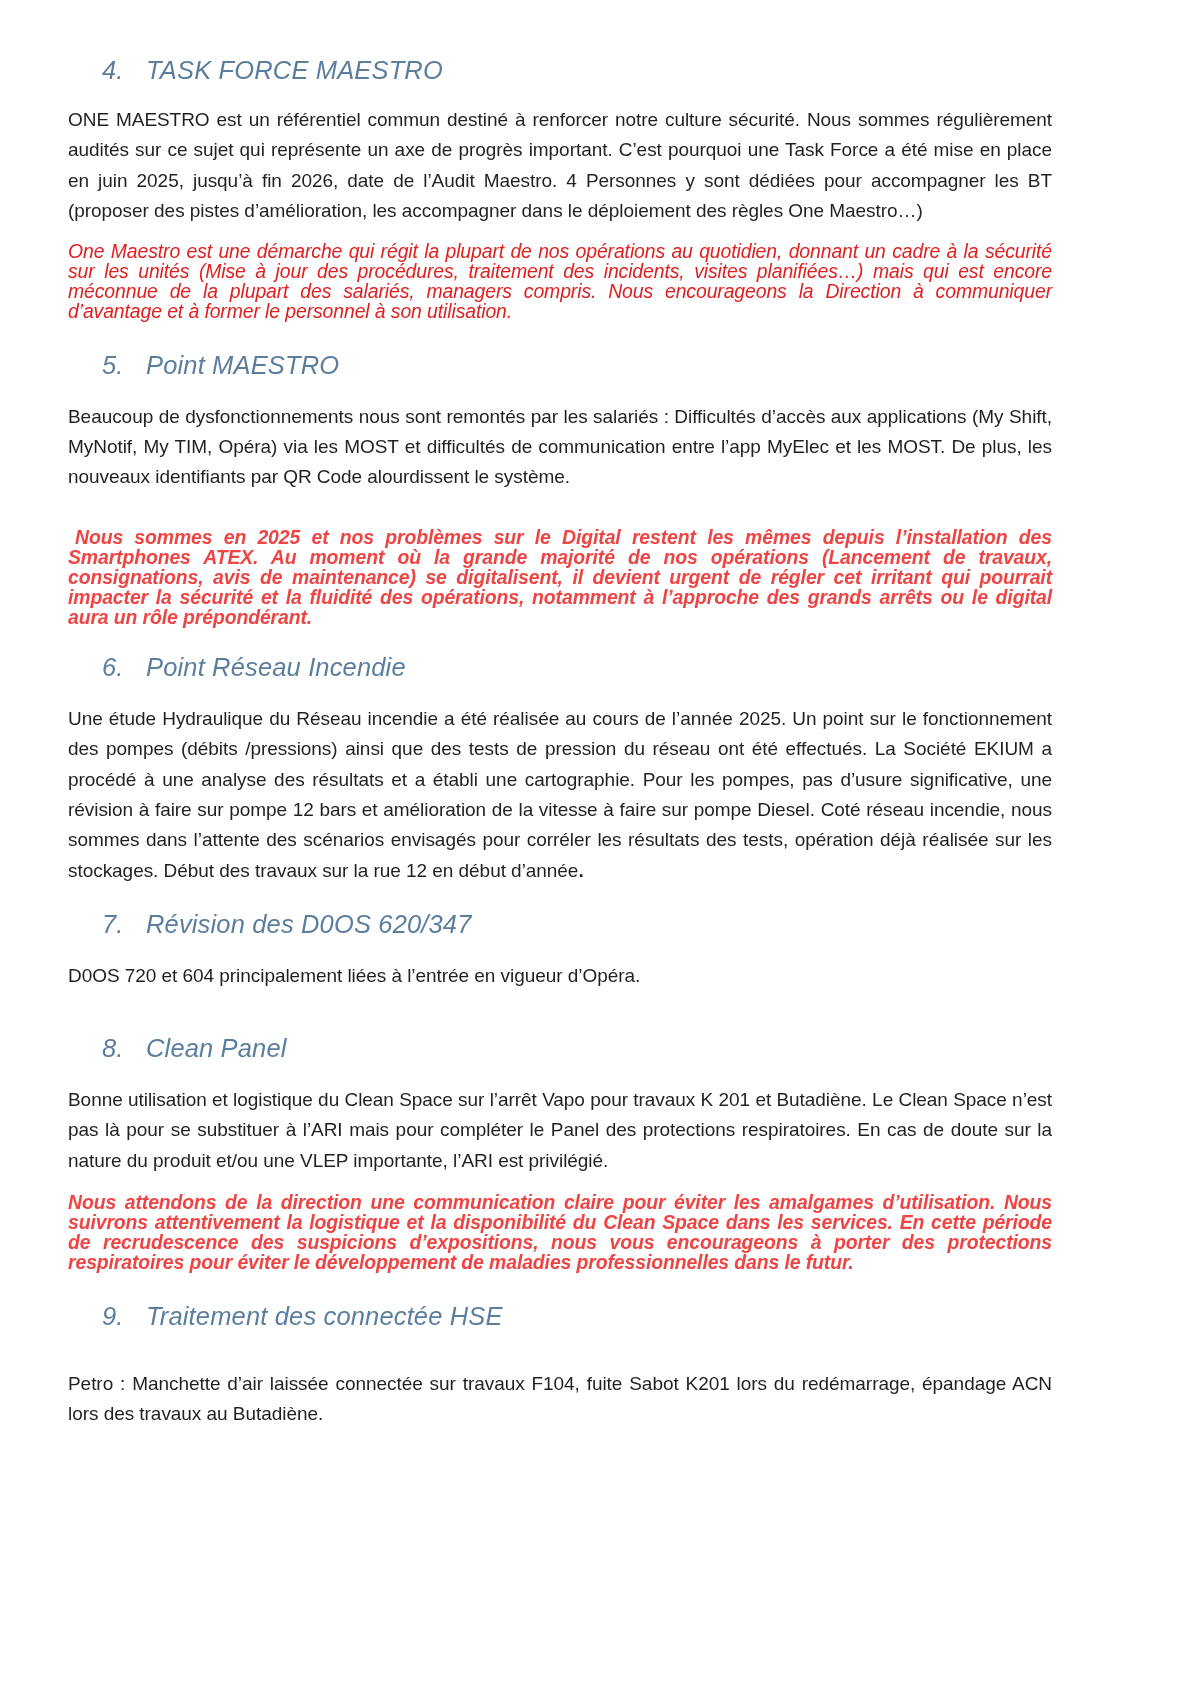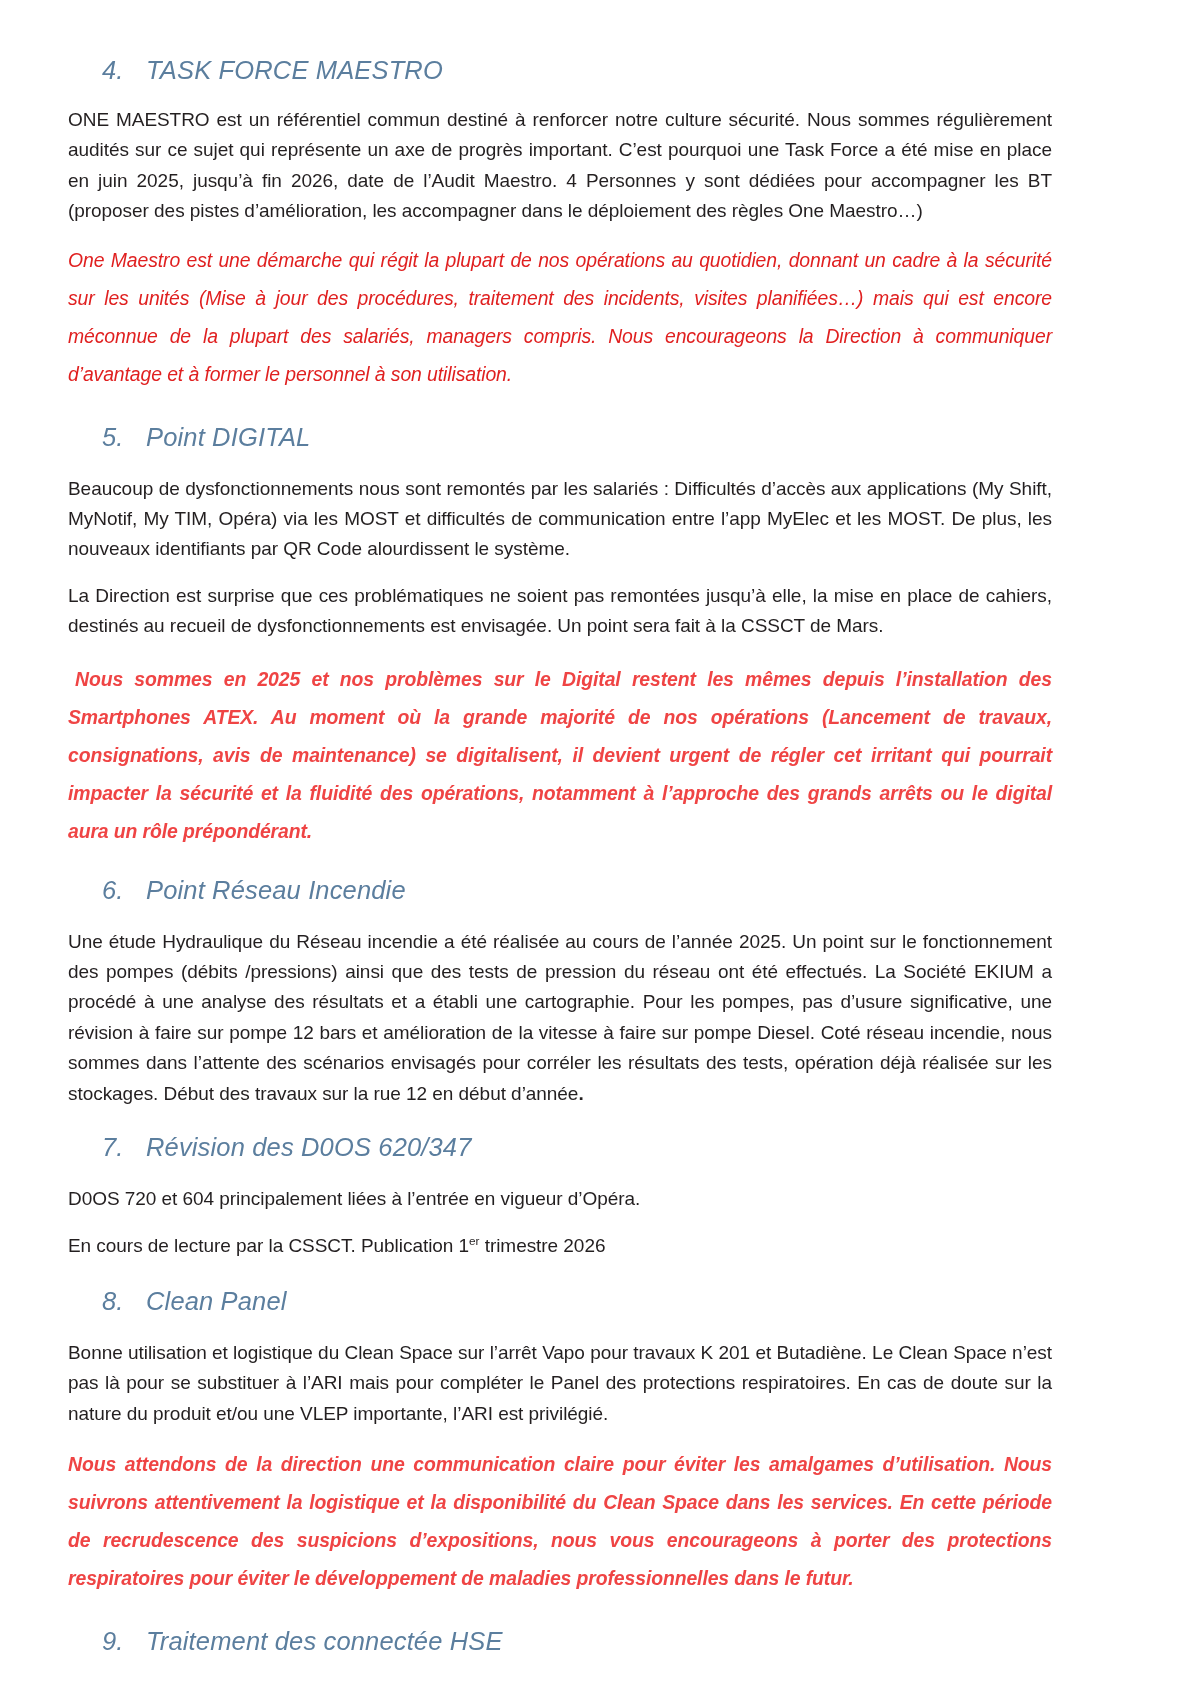--- a/index.html
+++ b/index.html
@@ -53,21 +53,21 @@
     margin: 0;
     color: #231f20;
     letter-spacing: -0.05px;
   }
 
   
   .red-p {
     color: #e02020;
     font-style: italic;
     font-size: 19.4px;
-    line-height: 38px;
+    line-height: 20px;
     margin: 0;
     text-align: justify;
     letter-spacing: -0.1px;
   }
   .red-p.bold {
     font-weight: bold;
     color: #ef4444;
   }
   .red-p.indent-sm { text-indent: 7px; }
 
@@ -98,26 +98,25 @@
     </h2>
     <div class="sp-20"></div>
     <p class="body-p">ONE MAESTRO est un référentiel commun destiné à renforcer notre culture sécurité. Nous sommes régulièrement audités sur ce sujet qui représente un axe de progrès important. C’est pourquoi une Task Force a été mise en place en juin 2025, jusqu’à fin 2026, date de l’Audit Maestro. 4 Personnes y sont dédiées pour accompagner les BT (proposer des pistes d’amélioration, les accompagner dans le déploiement des règles One Maestro…)</p>
     <div class="sp-14"></div>
     <p class="red-p">One Maestro est une démarche qui régit la plupart de nos opérations au quotidien, donnant un cadre à la sécurité sur les unités (Mise à jour des procédures, traitement des incidents, visites planifiées…) mais qui est encore méconnue de la plupart des salariés, managers compris. Nous encourageons la Direction à communiquer d’avantage et à former le personnel à son utilisation.</p>
 
     <div class="sp-30"></div>
 
     <h2 class="heading">
       <span class="num">5.</span>
-      <span class="htext">Point DIGITAL</span>
+      <span class="htext">Point MAESTRO</span>
     </h2>
     <div class="sp-22"></div>
     <p class="body-p">Beaucoup de dysfonctionnements nous sont remontés par les salariés : Difficultés d’accès aux applications (My Shift, MyNotif, My TIM, Opéra) via les MOST et difficultés de communication entre l’app MyElec et les MOST. De plus, les nouveaux identifiants par QR Code alourdissent le système.</p>
     <div class="sp-16"></div>
-    <p class="body-p">La Direction est surprise que ces problématiques ne soient pas remontées jusqu’à elle, la mise en place de cahiers, destinés au recueil de dysfonctionnements est envisagée. Un point sera fait à la CSSCT de Mars.</p>
     <div class="sp-18"></div>
     <p class="red-p bold indent-sm">Nous sommes en 2025 et nos problèmes sur le Digital restent les mêmes depuis l’installation des Smartphones ATEX. Au moment où la grande majorité de nos opérations (Lancement de travaux, consignations, avis de maintenance) se digitalisent, il devient urgent de régler cet irritant qui pourrait impacter la sécurité et la fluidité des opérations, notamment à l’approche des grands arrêts ou le digital aura un rôle prépondérant.</p>
 
     <div class="sp-26"></div>
 
     <h2 class="heading">
       <span class="num">6.</span>
       <span class="htext">Point Réseau Incendie</span>
     </h2>
     <div class="sp-22"></div>
@@ -125,21 +124,20 @@
 
     <div class="sp-24"></div>
 
     <h2 class="heading">
       <span class="num">7.</span>
       <span class="htext">Révision des D0OS 620/347</span>
     </h2>
     <div class="sp-22"></div>
     <p class="body-p">D0OS 720 et 604 principalement liées à l’entrée en vigueur d’Opéra.</p>
     <div class="sp-16"></div>
-    <p class="body-p"><span>En cours de lecture par la CSSCT. Publication 1</span><span class="sup">er</span><span> trimestre 2026</span></p>
 
     <div class="sp-26"></div>
 
     <h2 class="heading">
       <span class="num">8.</span>
       <span class="htext">Clean Panel</span>
     </h2>
     <div class="sp-22"></div>
     <p class="body-p">Bonne utilisation et logistique du Clean Space sur l’arrêt Vapo pour travaux K 201 et Butadiène. Le Clean Space n’est pas là pour se substituer à l’ARI mais pour compléter le Panel des protections respiratoires. En cas de doute sur la nature du produit et/ou une VLEP importante, l’ARI est privilégié.</p>
     <div class="sp-16"></div>

